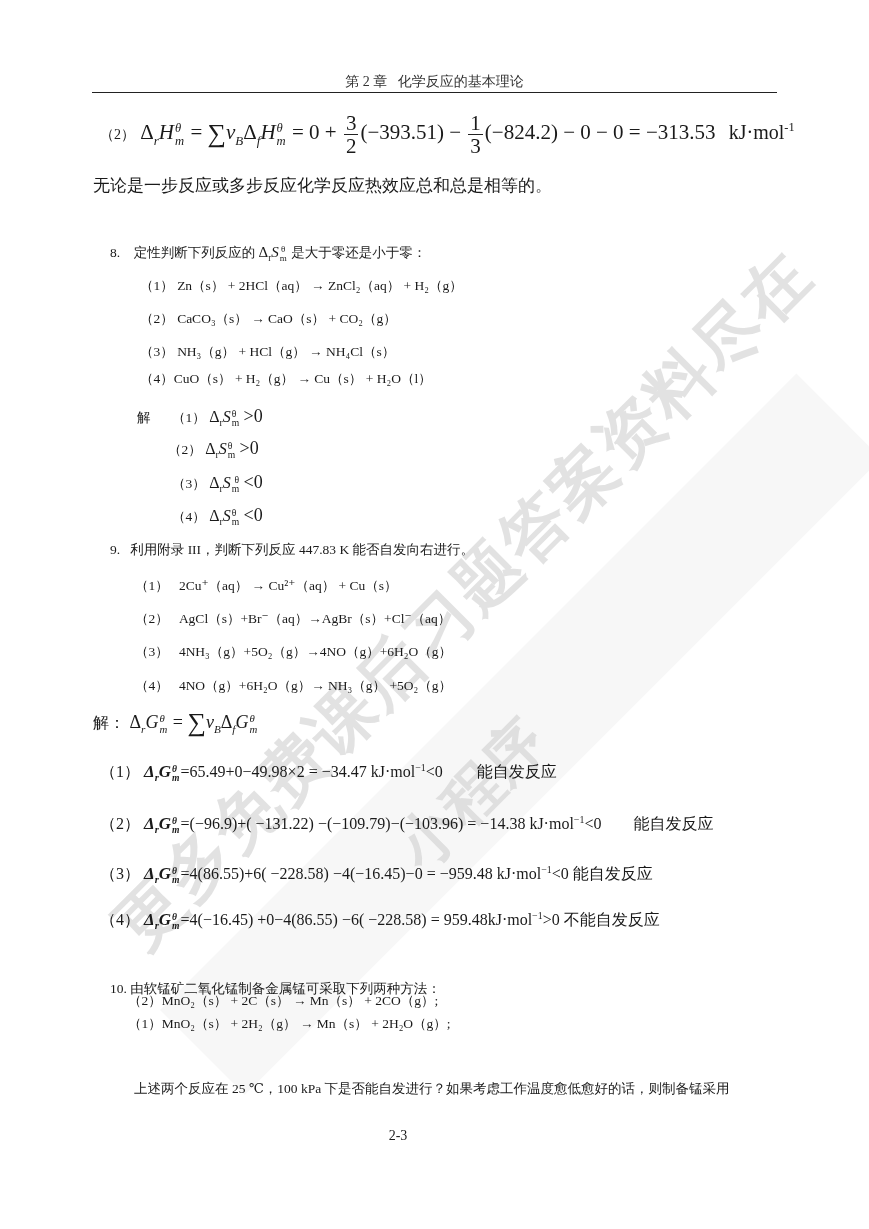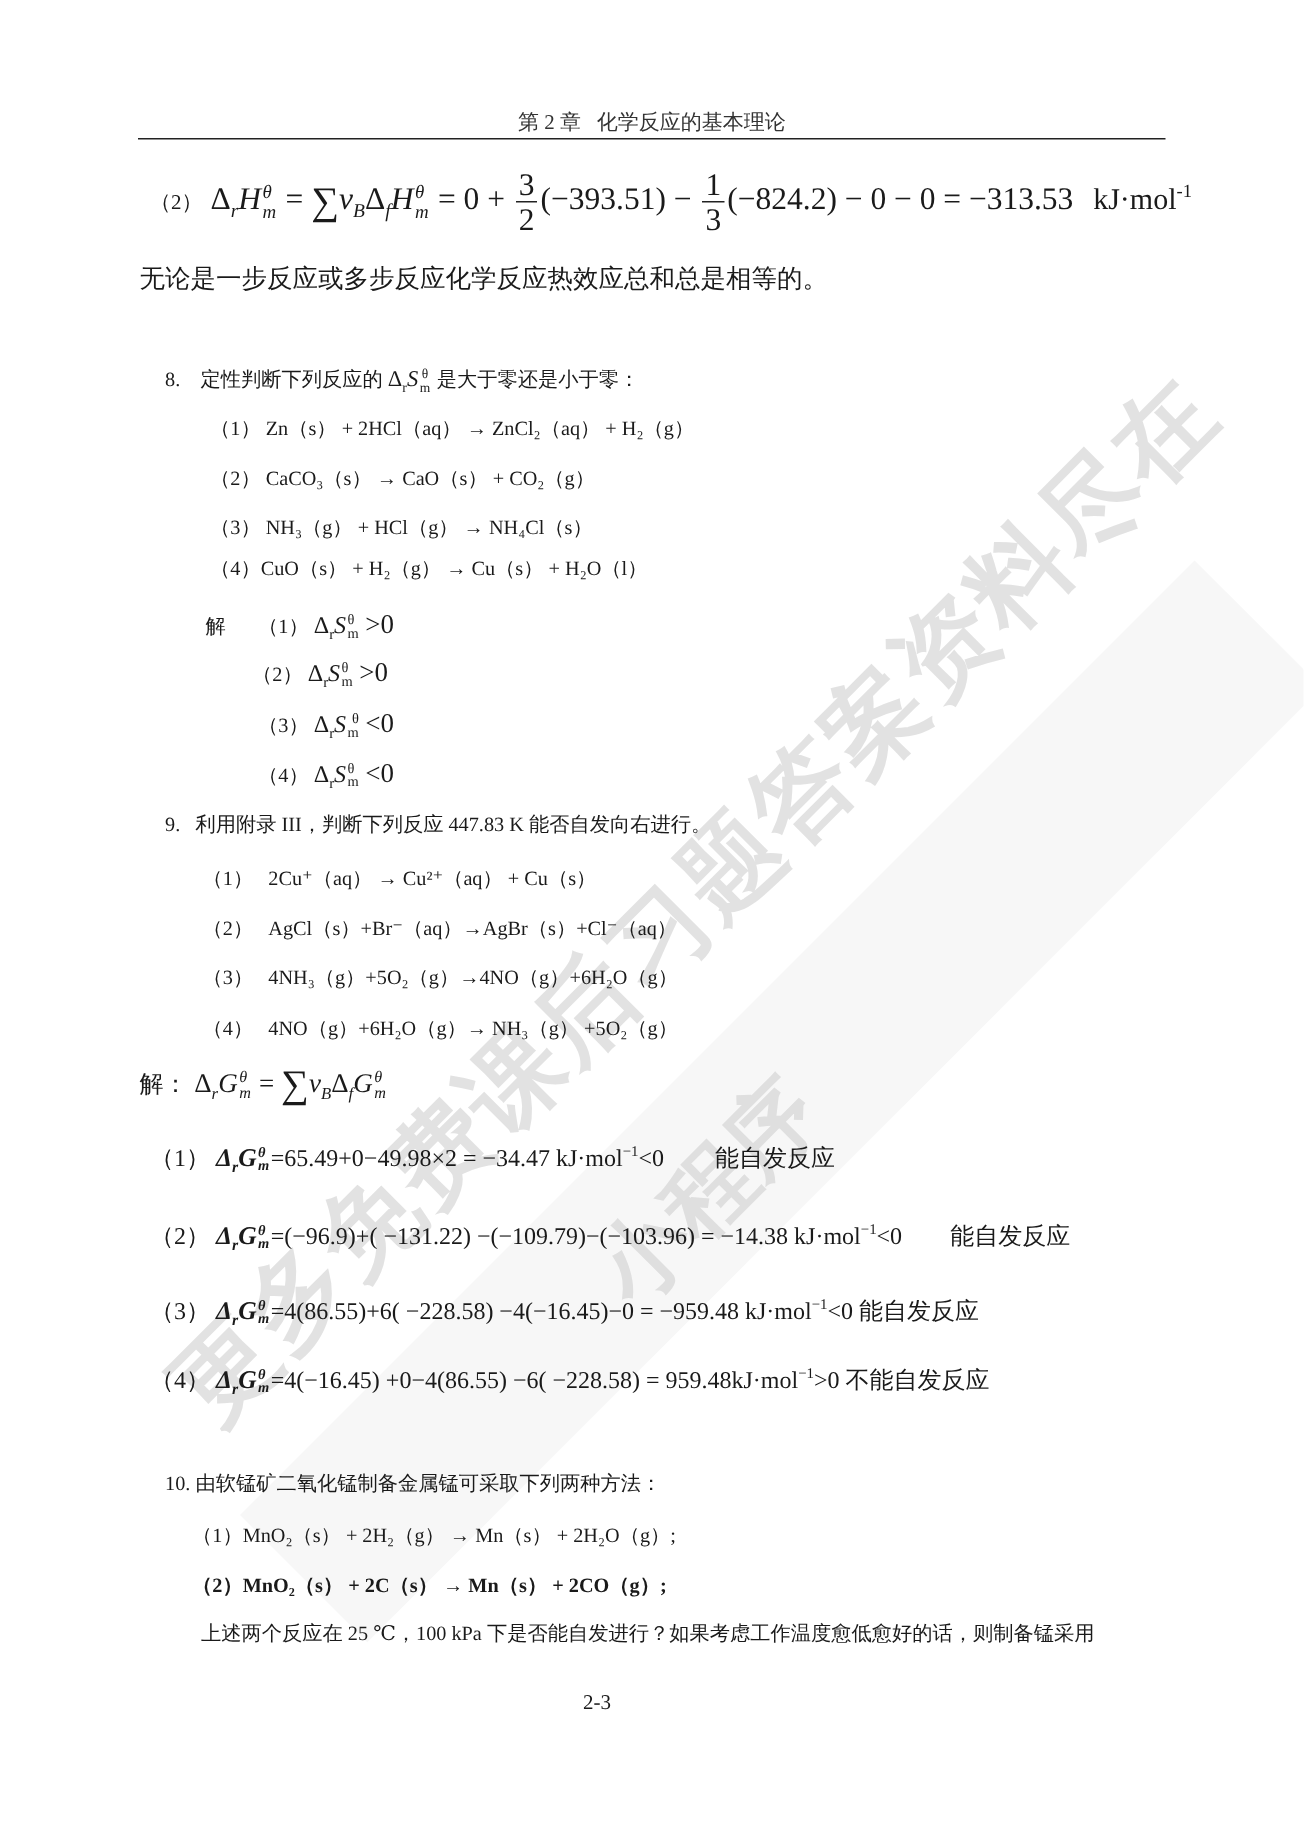--- a/index.html
+++ b/index.html
@@ -143,16 +143,16 @@
   <span>（4）</span>
   <span class="b i" style="font-size:17px;">Δ<sub>r</sub>G</span><span class="stack b i">
       <span class="t">θ</span>
       <span class="bt">m</span>
     </span><span>=4(−16.45) +0−4(86.55) −6( −228.58) = 959.48kJ·mol</span><sup>−1</sup><span>&gt;0</span>
   <span>不能自发反应</span>
 </div>
 
 <div class="abs body-sm" style="left:110px; top:980px;"><span>10.</span>&nbsp;<span>由软锰矿二氧化锰制备金属锰可采取下列两种方法：</span></div>
 <div class="abs body-sm" style="left:128px; top:1015px;"><span>（1）</span><span>MnO₂（s） + 2H₂（g） → Mn（s） + 2H₂O（g）;</span></div>
-<div class="abs body-sm" style="left:128px; top:1048px;font-weight:bold;"><span>（2）</span><span>MnO₂（s） + 2C（s） → Mn（s） + 2CO（g）;</span></div>
+<div class="abs body-sm" style="left:128px; top:992px;"><span>（2）</span><span>MnO₂（s） + 2C（s） → Mn（s） + 2CO（g）;</span></div>
 <div class="abs body-sm" style="left:134px; top:1080px;">上述两个反应在 25 ℃，100 kPa 下是否能自发进行？如果考虑工作温度愈低愈好的话，则制备锰采用</div>
 
 <div class="abs pgnum">2-3</div>
 
 </body></html>

